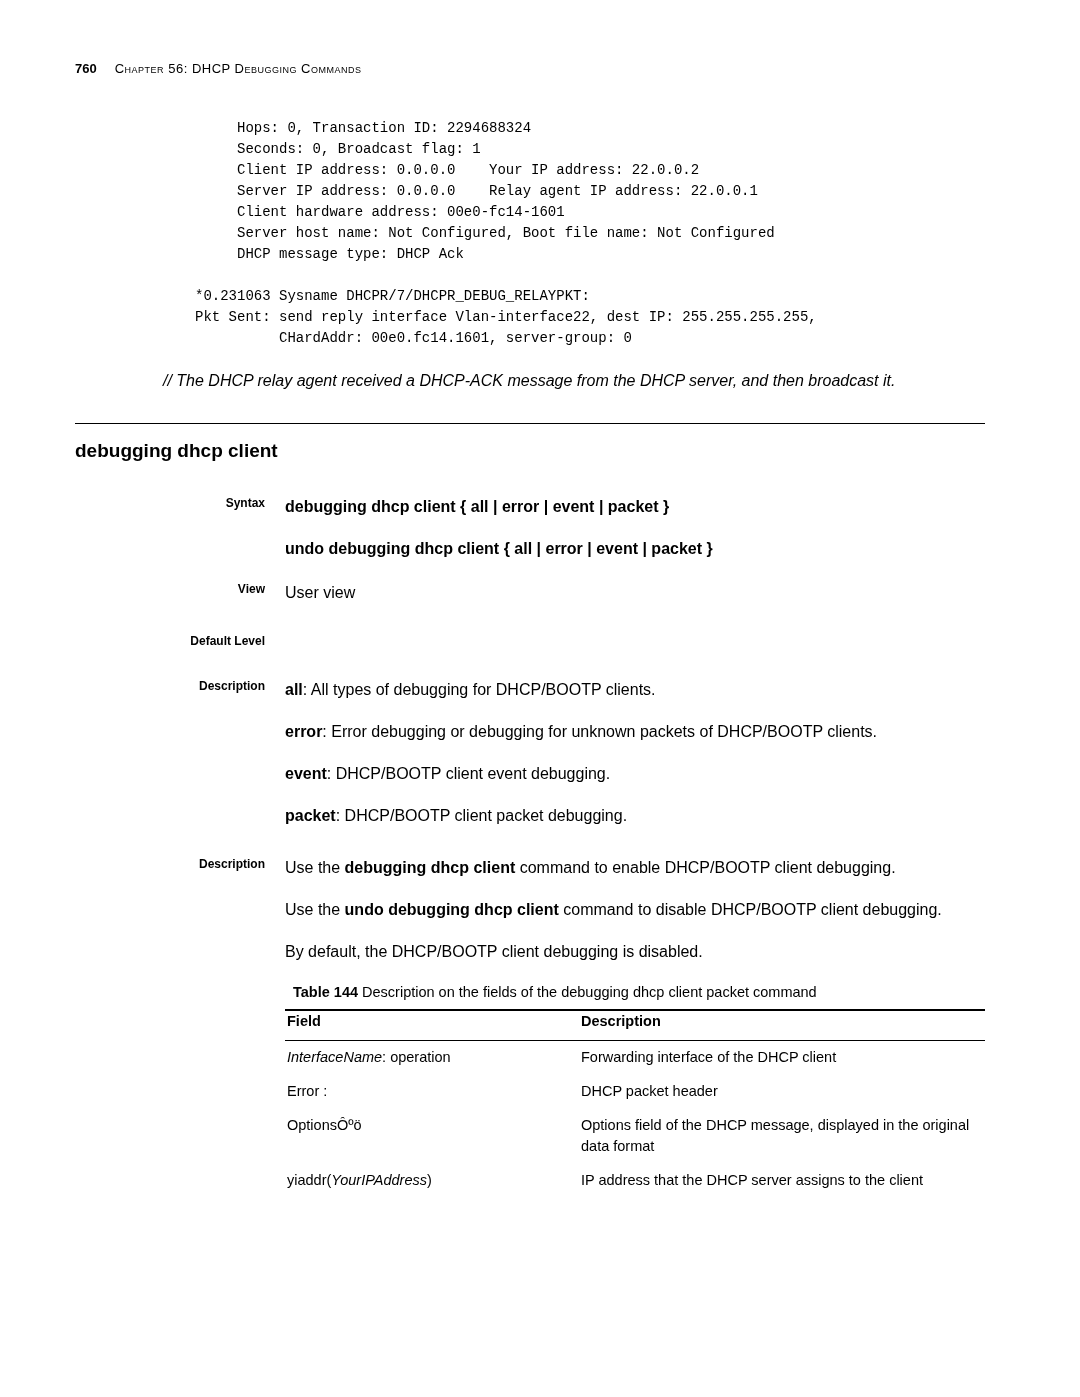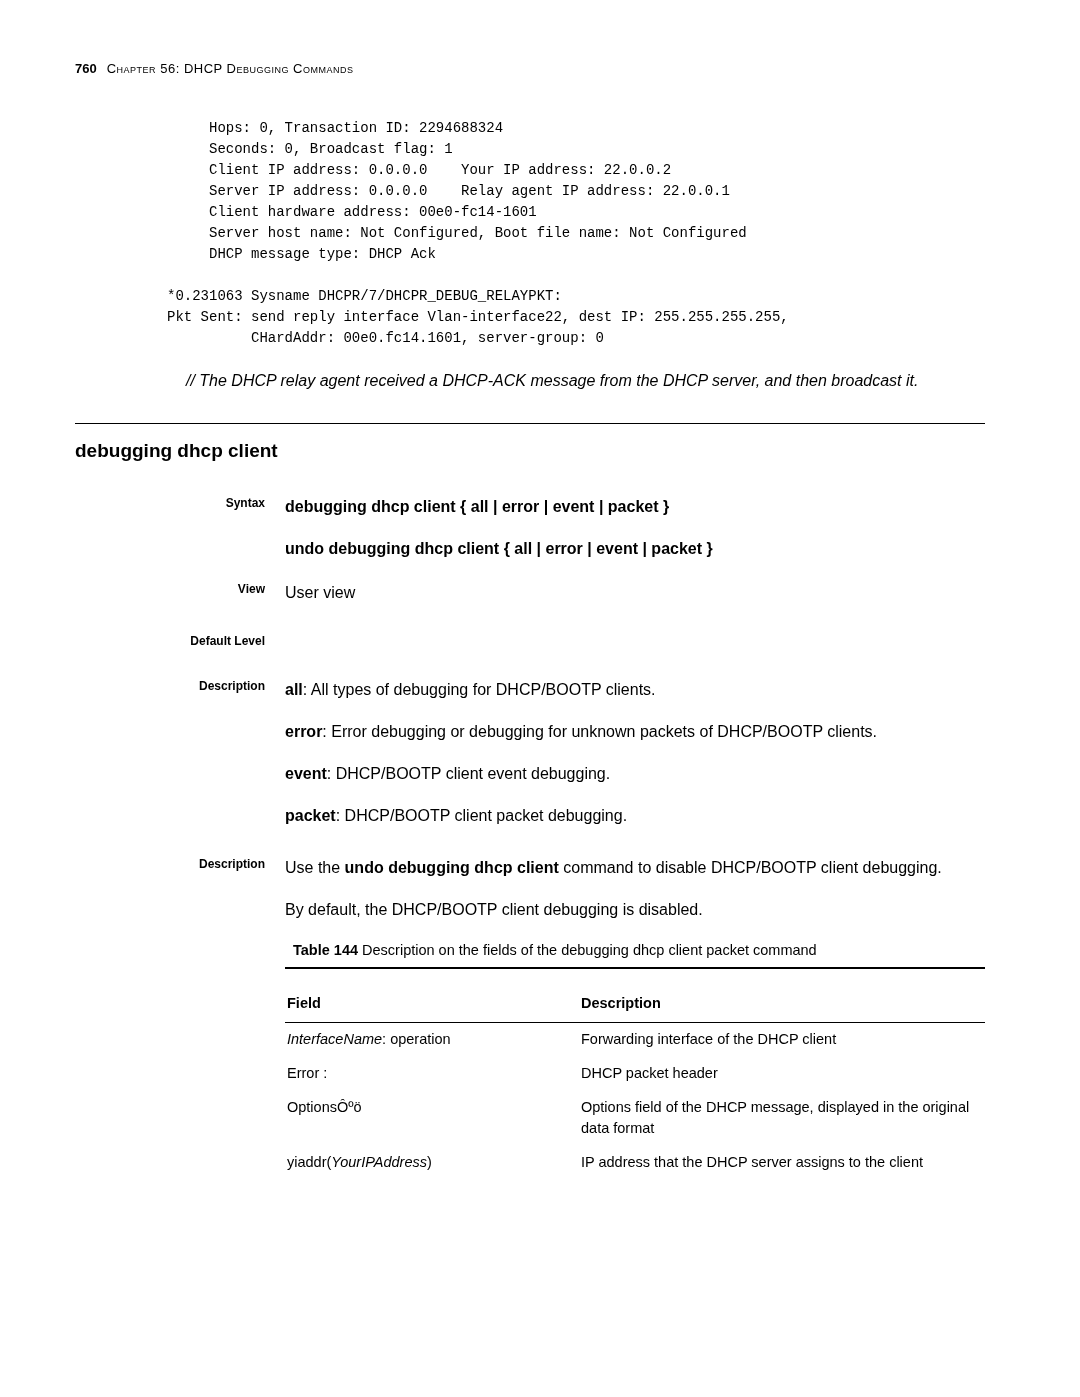--- a/index.html
+++ b/index.html
@@ -12,33 +12,33 @@
     padding: 60px 95px 50px 75px;
     font-size: 15px;
     line-height: 1.4;
   }
   .page-header {
     display: flex;
     align-items: baseline;
     margin-bottom: 40px;
     font-size: 13px;
   }
-  .page-number { font-weight: bold; margin-right: 10px; }
+  .page-number { font-weight: bold; margin-right: 18px; }
   .chapter-label { font-variant: small-caps; letter-spacing: 0.5px; }
   .code-block {
     font-family: "Courier New", monospace;
     font-size: 14px;
     white-space: pre;
-    margin-left: 92px;
+    margin-left: 120px;
     margin-bottom: 20px;
     line-height: 1.5;
   }
   .comment-block {
     font-style: italic;
-    margin-left: 111px;
+    margin-left: 88px;
     margin-bottom: 30px;
     font-size: 16px;
     line-height: 1.5;
   }
   hr.section-rule {
     border: none;
     border-top: 1.5px solid #000;
     margin: 10px 0 14px 0;
   }
   .section-title {
@@ -73,21 +73,21 @@
   }
   table {
     width: 100%;
     border-collapse: collapse;
     font-size: 14.5px;
   }
   thead tr { border-top: 2px solid #000; border-bottom: 1px solid #000; }
   th {
     text-align: left;
     font-weight: bold;
-    padding: 24px 10px 7px 2px;
+    padding: 0 10px 7px 2px;
   }
   td {
     padding: 6px 10px 6px 2px;
     vertical-align: top;
   }
   td:first-child { width: 42%; }
   .ital { font-style: italic; }
 </style>
 </head>
 <body>
@@ -139,20 +139,23 @@
     <p><span class="bold">error</span><span>: Error debugging or debugging for unknown packets of DHCP/BOOTP clients.</span></p>
     <p><span class="bold">event</span><span>: DHCP/BOOTP client event debugging.</span></p>
     <p><span class="bold">packet</span><span>: DHCP/BOOTP client packet debugging.</span></p>
   </div>
 </div>
 
 <div class="row">
   <div class="row-label">Description</div>
   <div class="row-content">
     <p>
+      <span>Use the </span><span class="bold">debugging dhcp client</span><span> command to enable DHCP/BOOTP client debugging.</span>
+    </p>
+    <p>
       <span>Use the </span><span class="bold">undo debugging dhcp client</span><span> command to disable DHCP/BOOTP client debugging.</span>
     </p>
     <p>By default, the DHCP/BOOTP client debugging is disabled.</p>
 
     <div class="table-caption">
       <span class="bold">Table 144</span><span>   Description on the fields of the debugging dhcp client packet command</span>
     </div>
 
     <table>
       <thead>

